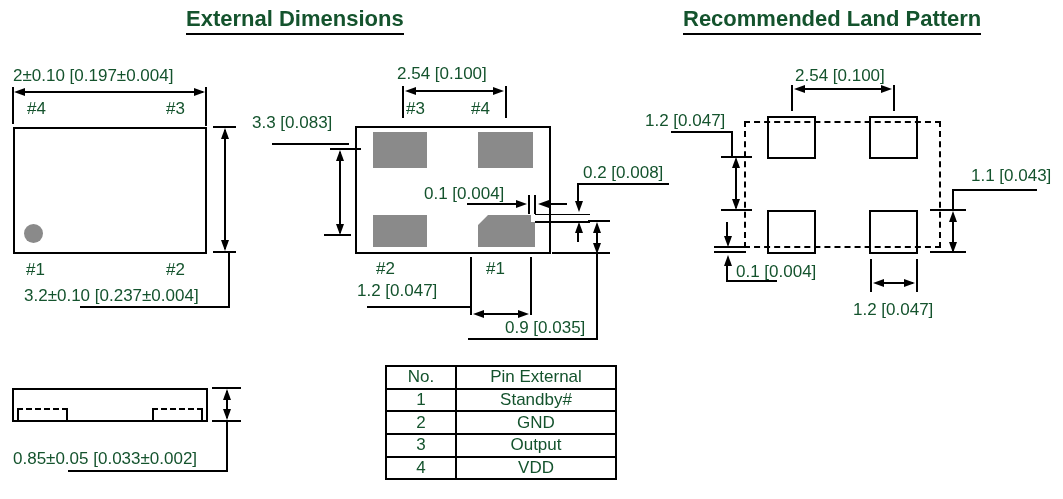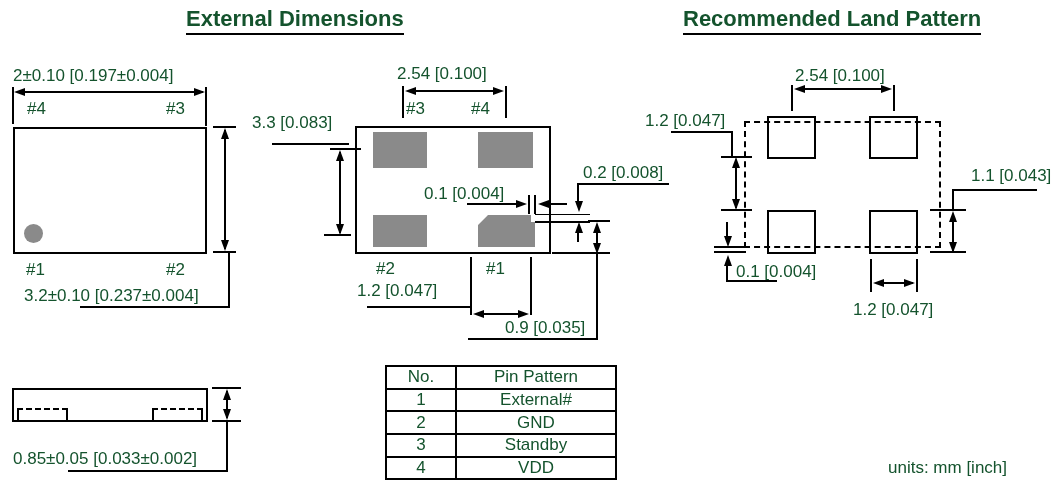--- a/index.html
+++ b/index.html
@@ -131,33 +131,33 @@
     <div class="hl" style="left:552px;top:252px;width:58px;"></div>
     <div class="vl" style="left:596px;top:254px;height:85px;"></div>
     <div class="hl" style="left:468px;top:338px;width:130px;"></div>
     <div class="t" style="left:505px;top:318px;">0.9 [0.035]</div>
   </div>
 
   <table class="pintable">
     <tbody>
         <tr>
       <td class="c1">No.</td>
-      <td class="c2">Pin Pattern</td>
+      <td class="c2">Pin External</td>
     </tr>
     <tr>
       <td class="c1">1</td>
-      <td class="c2">External#</td>
+      <td class="c2">Standby#</td>
     </tr>
     <tr>
       <td class="c1">2</td>
       <td class="c2">GND</td>
     </tr>
     <tr>
       <td class="c1">3</td>
-      <td class="c2">Standby</td>
+      <td class="c2">Output</td>
     </tr>
     <tr>
       <td class="c1">4</td>
       <td class="c2">VDD</td>
     </tr>
   </tbody>
     </table>
 
   <div>
     <div class="dashedbox" style="left:744px;top:121px;width:197px;height:127px;"></div>
@@ -201,15 +201,14 @@
     <div class="t" style="left:971px;top:166px;">1.1 [0.043]</div>
     <div class="hl" style="left:954px;top:189px;width:83px;"></div>
     <div class="vl" style="left:952px;top:189px;height:22px;"></div>
     <div class="hl" style="left:930px;top:209px;width:36px;"></div>
     <div class="vl" style="left:952px;top:214px;height:37px;"></div>
     <div class="ahu" style="left:948.5px;top:211px;"></div>
     <div class="ahd" style="left:948.5px;top:242px;"></div>
     <div class="hl" style="left:930px;top:251px;width:36px;"></div>
   </div>
 
-  <div class="t" style="left:888px;top:458px;">units:  mm [inch]</div>
 
 </div>
 
 </body></html>

